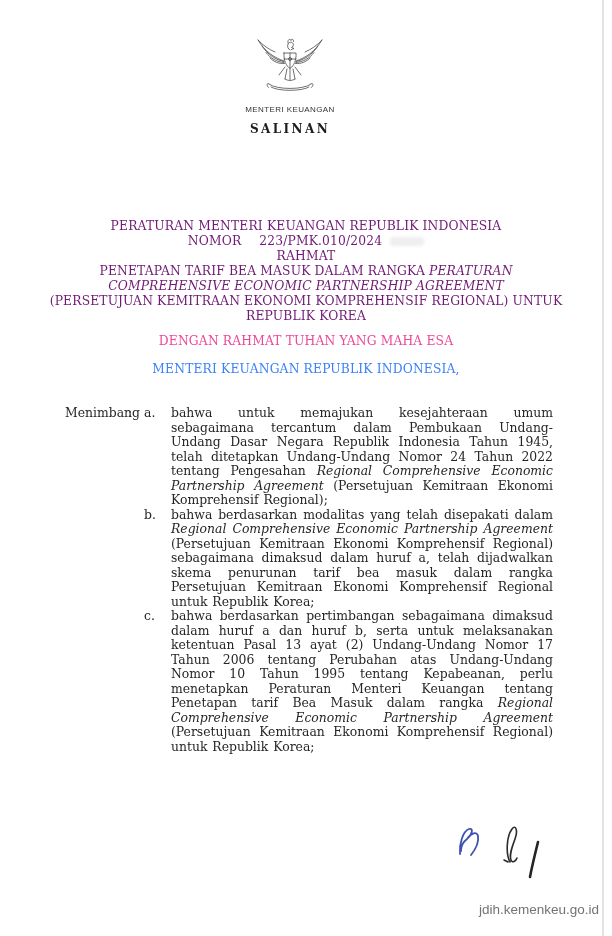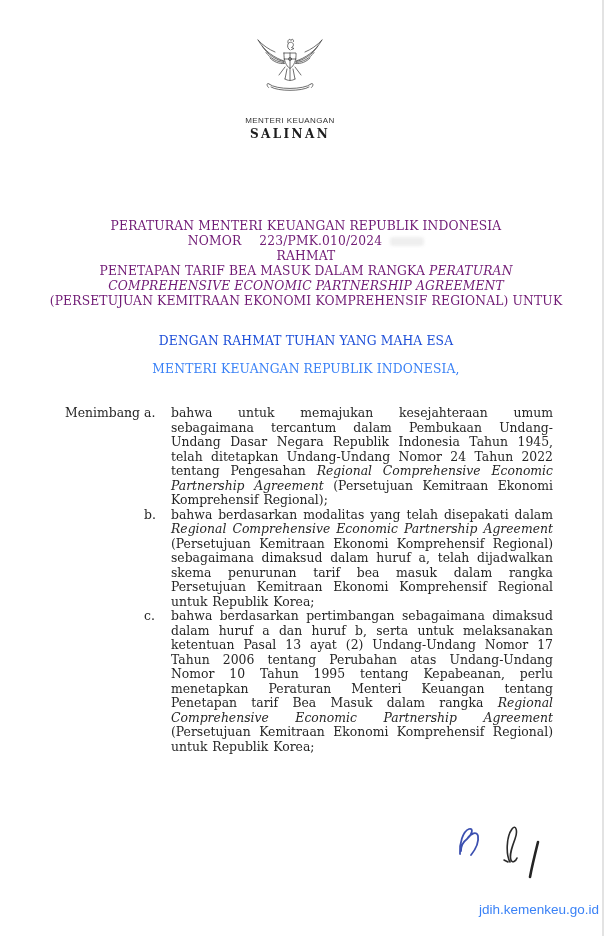--- a/index.html
+++ b/index.html
@@ -9,49 +9,49 @@
   }
   .abs{position:absolute;}
 
   
   .scan-edge{left:602px;top:0;width:2px;height:936px;background:#e3e3e3;}
 
   
   .letterhead{left:0;top:36px;width:580px;text-align:center;}
   .emblem{display:inline-block;}
   .ministry{font-family:"Liberation Sans", sans-serif;font-size:8px;line-height:10px;
-    letter-spacing:.4px;color:#333;margin-top:14px;}
-  .salinan{font-size:12px;font-weight:bold;letter-spacing:2.4px;color:#1d1d1d;margin-top:1px;}
+    letter-spacing:.4px;color:#333;margin-top:3px;}
+  .salinan{font-size:12px;font-weight:bold;letter-spacing:2.4px;color:#1d1d1d;margin-top:7px;}
 
   
   .title-block{left:8px;top:219px;width:596px;text-align:center;
     font-size:12.3px;line-height:15px;letter-spacing:.15px;color:#701a75;}
   .title-block .ln{white-space:nowrap;}
   .nomor-gap{display:inline-block;width:18px;}
   .smudge{display:inline-block;width:34px;height:9px;margin-left:8px;vertical-align:middle;
     background:rgba(120,120,120,.12);border-radius:3px;filter:blur(1.5px);}
 
-  .invocation{left:8px;top:334px;width:596px;text-align:center;font-size:12.3px;color:#1d4ed8;letter-spacing:.15px;}
+  .invocation{left:8px;top:334px;width:596px;text-align:center;font-size:12.3px;color:#ec4899;letter-spacing:.15px;}
   .authority{left:8px;top:362px;width:596px;text-align:center;font-size:12.3px;color:#3b82f6;letter-spacing:.15px;}
 
   
   .consider{left:65px;top:406px;width:488px;display:flex;
     font-size:12.4px;line-height:14.5px;color:#262626;}
   .consider .label-col{width:63px;flex:0 0 63px;}
   .consider .colon-col{width:16px;flex:0 0 16px;}
   .consider .items-col{flex:1;}
   .item-row{display:flex;}
   .item-letter{width:27px;flex:0 0 27px;}
   .item-text{flex:1;text-align:justify;word-spacing:1px;}
   .item-text em{font-style:italic;}
 
   
   .paraf{left:448px;top:822px;}
   .site-link{right:13px;top:902px;font-family:"Liberation Sans", sans-serif;
-    font-size:13.5px;color:#3b82f6;text-decoration:none;cursor:pointer;}
+    font-size:13.5px;color:#737373;text-decoration:none;cursor:pointer;}
 </style>
 </head>
 <body>
 
 <div class="abs scan-edge"></div>
 
 <div class="abs letterhead">
   <svg class="emblem" width="72" height="62" viewBox="0 0 144 124">
     <g stroke="#4a4a4a" stroke-width="1.6" fill="none" stroke-linecap="round" stroke-linejoin="round">
 
@@ -93,20 +93,21 @@
   <div class="salinan">SALINAN</div>
 </div>
 
 <div class="abs title-block">
   <div class="ln">PERATURAN MENTERI KEUANGAN REPUBLIK INDONESIA</div>
   <div class="ln"><span>NOMOR</span><span class="nomor-gap"></span><span>223/PMK.010/2024</span><span class="smudge"></span></div>
   <div class="ln">RAHMAT</div>
   <div class="ln"><span>PENETAPAN TARIF BEA MASUK DALAM RANGKA </span><em>PERATURAN</em></div>
   <div class="ln"><em>COMPREHENSIVE ECONOMIC PARTNERSHIP AGREEMENT</em></div>
   <div class="ln">(PERSETUJUAN KEMITRAAN EKONOMI KOMPREHENSIF REGIONAL) UNTUK</div>
+  <div class="ln">REPUBLIK KOREA</div>
 </div>
 
 <div class="abs invocation">DENGAN RAHMAT TUHAN YANG MAHA ESA</div>
 <div class="abs authority">MENTERI KEUANGAN REPUBLIK INDONESIA,</div>
 
 <div class="abs consider">
   <div class="label-col">Menimbang</div>
   <div class="colon-col">:</div>
   <div class="items-col">
     <div class="item-row">

